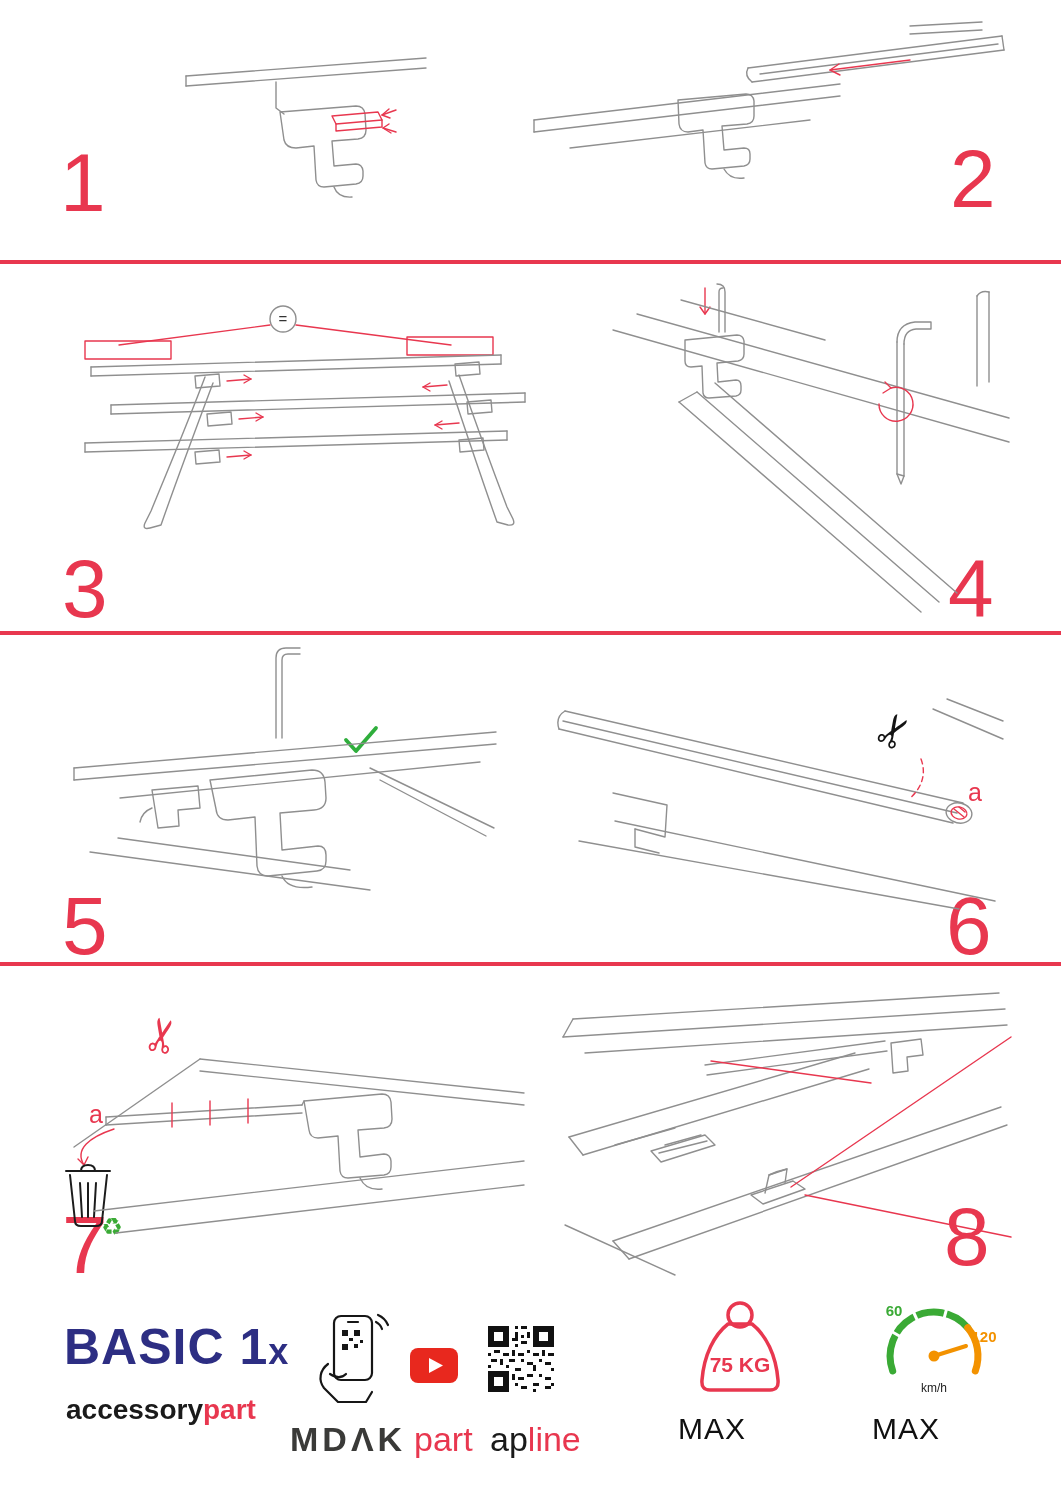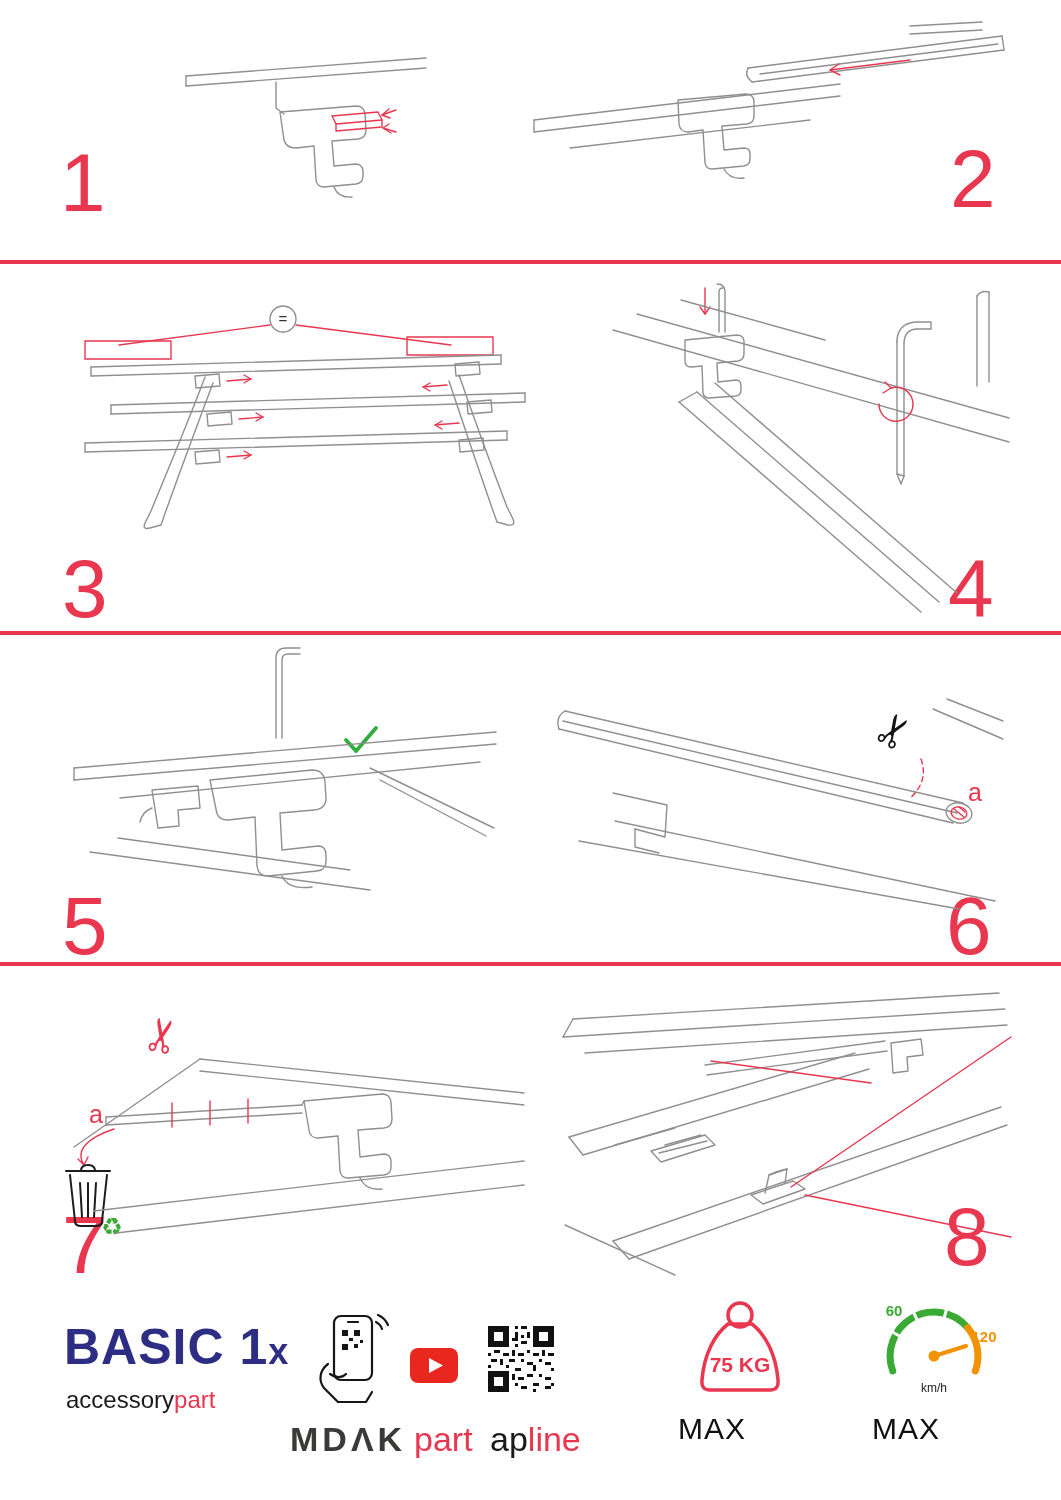--- a/index.html
+++ b/index.html
@@ -16,21 +16,21 @@
   .art .blk{stroke:#1c1c1c;stroke-width:2;}
   .art text{stroke:none;font-family:"Liberation Sans",sans-serif;}
   .eqtext{font-size:15px;fill:#333;}
   .atext{font-size:25px;fill:#e8374f;}
   .scis-black{font-size:44px;fill:#141414;}
   .scis-red{font-size:46px;fill:#e8374f;}
   .recycle{font-size:24px;fill:#3aaa35;}
   .footer{position:absolute;left:0;top:1292px;width:1061px;height:208px;}
   .product{position:absolute;left:64px;top:30px;color:#2d2e83;font-weight:700;font-size:50px;letter-spacing:1px;line-height:1;}
   .product .suffix{font-size:36px;}
-  .brandline{position:absolute;left:66px;top:96px;font-size:24px;font-weight:400;color:#1a1a1a;line-height:1;}
+  .brandline{position:absolute;left:66px;top:104px;font-size:28px;font-weight:700;color:#1a1a1a;line-height:1;}
   .red-t{color:#e8374f;}
   .partner{position:absolute;font-size:34px;color:#3a3a38;line-height:1;}
   .mdak{left:290px;top:130px;letter-spacing:4px;font-weight:600;}
   .ipqi{left:414px;top:130px;color:#e8374f;font-weight:500;}
   .apline{left:490px;top:130px;font-weight:400;color:#1a1a1a;}
   .maxlabel{position:absolute;font-size:30px;font-weight:500;color:#101010;letter-spacing:1px;line-height:1;}
   .wval{font-size:21px;font-weight:700;fill:#e8374f;}
   .gauge60{font-size:15px;font-weight:700;fill:#3aaa35;}
   .gauge120{font-size:15px;font-weight:700;fill:#f39200;}
   .gaugeunit{font-size:12px;fill:#222;}

